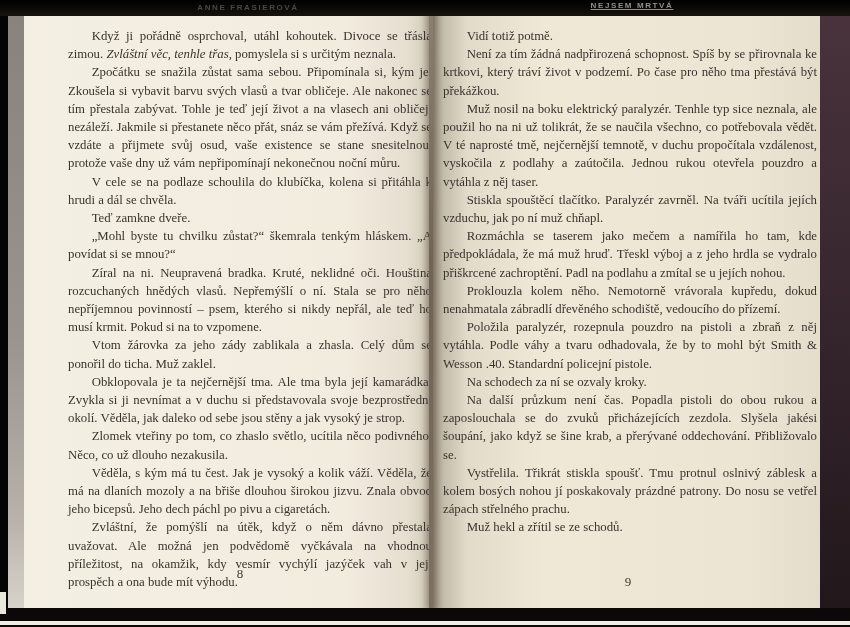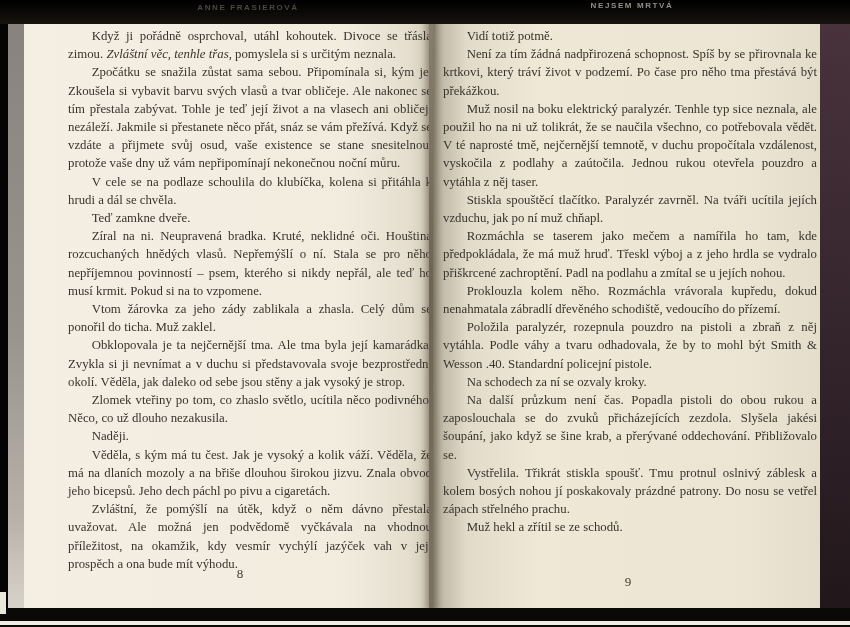--- a/index.html
+++ b/index.html
@@ -6,32 +6,32 @@
   .photo {
     position: relative;
     width: 850px; height: 627px;
     background: #0b0a09;
     overflow: hidden;
     font-family: "Liberation Serif", serif;
   }
 
   
   .top-band {
-    position: absolute; left: 0; top: 0; width: 850px; height: 24px;
+    position: absolute; left: 0; top: 0; width: 850px; height: 16px;
     background: linear-gradient(180deg, #000 0%, #16130f 100%);
     z-index: 6; overflow: hidden;
   }
   .running-head {
     position: absolute; top: 1px;
     font-family: "Liberation Sans", sans-serif;
     font-size: 8px; font-weight: bold; letter-spacing: 1.6px;
     white-space: nowrap; text-align: center; width: 220px;
   }
   .running-head.left  { left: 138px; top: 3px; color: #4c4742; }
-  .running-head.right { left: 522px; color: #948e85; }
+  .running-head.right { left: 522px; color: #948e85; text-decoration: underline; }
 
   
   .edge-left-black { position: absolute; left: 0; top: 0; width: 8px; height: 627px; background: #040404; z-index: 5; }
   .edge-left-gray  { position: absolute; left: 8px; top: 6px; width: 16px; height: 602px;
                      background: linear-gradient(180deg, #87827d 0%, #9a948f 55%, #b7b1aa 85%, #d8d3ca 100%); z-index: 4; }
   .cover-right {
     position: absolute; left: 820px; top: 0; width: 30px; height: 627px;
     background: linear-gradient(180deg, #4a333d 0%, #3c2a32 35%, #2b1e24 75%, #201619 100%);
     z-index: 5;
   }
@@ -85,41 +85,41 @@
 
   <div class="edge-left-black"></div>
   <div class="edge-left-gray"></div>
 
   <div class="page left">
     <div class="page-text">
         <p class="para"><span>Když ji pořádně osprchoval, utáhl kohoutek. Divoce se třásla zimou. </span><em>Zvláštní věc, tenhle třas</em><span>, pomyslela si s určitým neznala.</span></p>
         <p class="para"><span>Zpočátku se snažila zůstat sama sebou. Připomínala si, kým je. Zkoušela si vybavit barvu svých vlasů a tvar obličeje. Ale nakonec se tím přestala zabývat. Tohle je teď její život a na vlasech ani obličeji nezáleží. Jakmile si přestanete něco přát, snáz se vám přežívá. Když se vzdáte a přijmete svůj osud, vaše existence se stane snesitelnou, protože vaše dny už vám nepřipomínají nekonečnou noční můru.</span></p>
         <p class="para"><span>V cele se na podlaze schoulila do klubíčka, kolena si přitáhla k hrudi a dál se chvěla.</span></p>
         <p class="para"><span>Teď zamkne dveře.</span></p>
+        <p class="para"><span>„Mohl byste tu chvilku zůstat?“ škemrala tenkým hláskem. „A povídat si se mnou?“</span></p>
         <p class="para"><span>Zíral na ni. Neupravená bradka. Kruté, neklidné oči. Houština rozcuchaných hnědých vlasů. Nepřemýšlí o ní. Stala se pro něho nepříjemnou povinností – psem, kterého si nikdy nepřál, ale teď ho musí krmit. Pokud si na to vzpomene.</span></p>
         <p class="para"><span>Vtom žárovka za jeho zády zablikala a zhasla. Celý dům se ponořil do ticha. Muž zaklel.</span></p>
         <p class="para"><span>Obklopovala je ta nejčernější tma. Ale tma byla její kamarádka. Zvykla si ji nevnímat a v duchu si představovala svoje bezprostřední okolí. Věděla, jak daleko od sebe jsou stěny a jak vysoký je strop.</span></p>
         <p class="para"><span>Zlomek vteřiny po tom, co zhaslo světlo, ucítila něco podivného. Něco, co už dlouho nezakusila.</span></p>
-        <p class="para"><span>Naději.</span></p>
         <p class="para"><span>Věděla, s kým má tu čest. Jak je vysoký a kolik váží. Věděla, že má na dlaních mozoly a na břiše dlouhou širokou jizvu. Znala obvod jeho bicepsů. Jeho dech páchl po pivu a cigaretách.</span></p>
         <p class="para"><span>Zvláštní, že pomýšlí na útěk, když o něm dávno přestala uvažovat. Ale možná jen podvědomě vyčkávala na vhodnou příležitost, na okamžik, kdy vesmír vychýlí jazýček vah v její prospěch a ona bude mít výhodu.</span></p>
       </div>
     <div class="page-number">8</div>
   </div>
 
   <div class="gutter-line"></div>
 
   <div class="page right">
     <div class="page-text">
         <p class="para"><span>Vidí totiž potmě.</span></p>
         <p class="para"><span>Není za tím žádná nadpřirozená schopnost. Spíš by se přirovnala ke krtkovi, který tráví život v podzemí. Po čase pro něho tma přestává být překážkou.</span></p>
         <p class="para"><span>Muž nosil na boku elektrický paralyzér. Tenhle typ sice neznala, ale použil ho na ni už tolikrát, že se naučila všechno, co potřebovala vědět. V té naprosté tmě, nejčernější temnotě, v duchu propočítala vzdálenost, vyskočila z podlahy a zaútočila. Jednou rukou otevřela pouzdro a vytáhla z něj taser.</span></p>
         <p class="para"><span>Stiskla spouštěcí tlačítko. Paralyzér zavrněl. Na tváři ucítila jejích vzduchu, jak po ní muž chňapl.</span></p>
         <p class="para"><span>Rozmáchla se taserem jako mečem a namířila ho tam, kde předpokládala, že má muž hruď. Třeskl výboj a z jeho hrdla se vydralo přiškrcené zachroptění. Padl na podlahu a zmítal se u jejích nohou.</span></p>
-        <p class="para"><span>Proklouzla kolem něho. Rozmáchla vrávorala kupředu, dokud nenahmatala zábradlí dřevěného schodiště, vedoucího do přízemí.</span></p>
+        <p class="para"><span>Proklouzla kolem něho. Nemotorně vrávorala kupředu, dokud nenahmatala zábradlí dřevěného schodiště, vedoucího do přízemí.</span></p>
         <p class="para"><span>Položila paralyzér, rozepnula pouzdro na pistoli a zbraň z něj vytáhla. Podle váhy a tvaru odhadovala, že by to mohl být Smith &amp; Wesson .40. Standardní policejní pistole.</span></p>
         <p class="para"><span>Na schodech za ní se ozvaly kroky.</span></p>
         <p class="para"><span>Na další průzkum není čas. Popadla pistoli do obou rukou a zaposlouchala se do zvuků přicházejících zezdola. Slyšela jakési šoupání, jako když se šine krab, a přerývané oddechování. Přibližovalo se.</span></p>
         <p class="para"><span>Vystřelila. Třikrát stiskla spoušť. Tmu protnul oslnivý záblesk a kolem bosých nohou jí poskakovaly prázdné patrony. Do nosu se vetřel zápach střelného prachu.</span></p>
         <p class="para"><span>Muž hekl a zřítil se ze schodů.</span></p>
       </div>
     <div class="page-number">9</div>
   </div>
 
   <div class="cover-right"></div>

